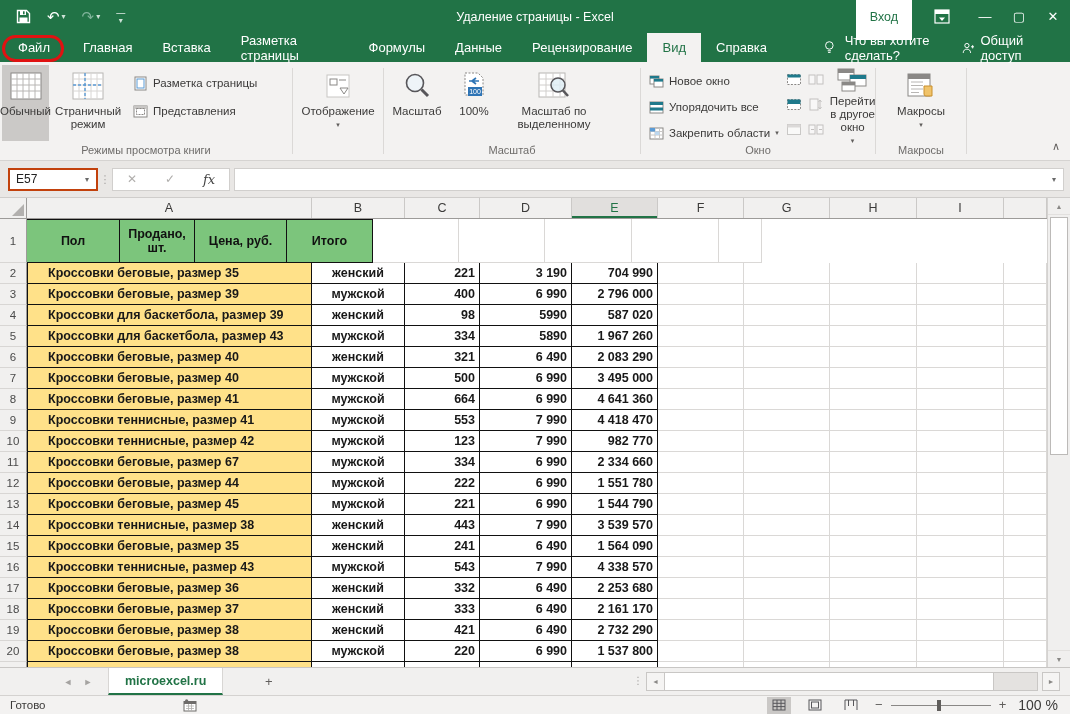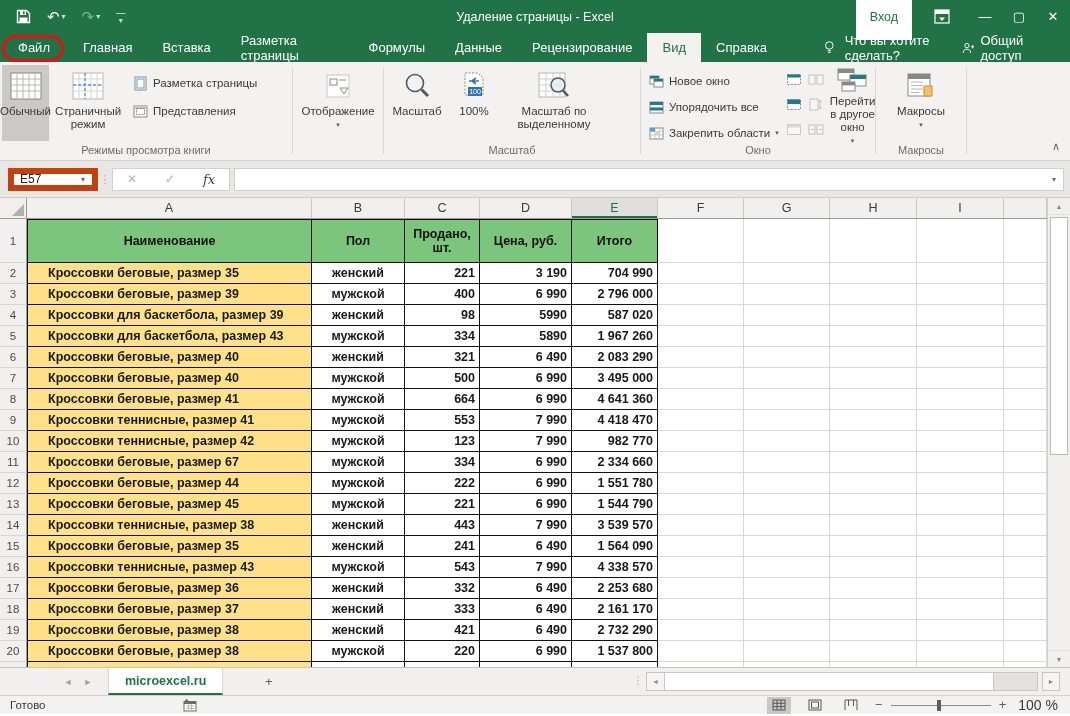--- a/index.html
+++ b/index.html
@@ -42,21 +42,21 @@
   .bigbtn.pressed { background:#cbc9c7; }
   .smallcol { display:flex; flex-direction:column; justify-content:flex-start; gap:8px; padding:8px 4px 0 6px; }
   .smallbtn { display:flex; align-items:center; gap:5px; font-size:11.5px; color:#3b3a39; height:20px; white-space:nowrap; }
   .dd { font-size:7px; color:#605e5c; }
   .iconcol { display:flex; flex-direction:column; gap:7px; padding:7px 3px 0 3px; }
   .iconcol.dim { opacity:.45; }
   .ribbon-collapse { position:absolute; right:10px; top:140px; color:#605e5c; font-size:11px; }
 
   
   .frow { height:37px; background:#e9e7e5; border-bottom:1px solid #cfcdcb; display:flex; align-items:center; position:relative; }
-  .namebox { width:90px; height:23px; margin-left:8px; background:#fff; border:6px solid #c2410c; display:flex; align-items:center;gap:30px; }
+  .namebox { width:90px; height:23px; margin-left:8px; background:#fff; border:2px solid #c2410c; display:flex; align-items:center;gap:30px; }
   .namebox .nbtext { flex:1; font-size:12px; color:#222; padding-left:6px; }
   .namebox .nbdd { width:18px; text-align:center; color:#6a6a6a; font-size:8px; }
   .fsplit { width:14px; text-align:center; color:#a8a6a4; font-size:11px; letter-spacing:0; }
   .fxbox { width:118px; height:23px; background:#fff; border:1px solid #d1cfcd; display:flex; align-items:center; justify-content:space-around; }
   .fxbox .gray { color:#b0aeac; font-size:12px; }
   .fxbox .fx { color:#444; font-family:"DejaVu Serif", serif; font-style:italic; font-size:13px; }
   .fbar { flex:1; height:23px; background:#fff; border:1px solid #d1cfcd; margin:0 6px 0 4px; display:flex; align-items:center; }
   .fbar .fval { flex:1; font-size:12px; padding-left:6px; color:#222; }
   .fbar .fdd { width:18px; text-align:center; color:#6a6a6a; font-size:8px; }
 
@@ -427,21 +427,20 @@
           <div class="ch act" style="width:86px">E</div>
           <div class="ch" style="width:86px">F</div>
           <div class="ch" style="width:86px">G</div>
           <div class="ch" style="width:87px">H</div>
           <div class="ch" style="width:87px">I</div>
           <div class="ch" style="width:43px"></div>
         </div>
         <div class="grows">
           <div class="grow" style="height:44px">
             <div class="rh">1</div>
-            <div class="hc bl" style="width:285px">Наименование</div>
             <div class="hc" style="width:93px">Пол</div>
             <div class="hc" style="width:75px">Продано, шт.</div>
             <div class="hc" style="width:92px">Цена, руб.</div>
             <div class="hc" style="width:86px">Итого</div>
             <div class="gc" style="width:86px"></div>
             <div class="gc" style="width:86px"></div>
             <div class="gc" style="width:87px"></div>
             <div class="gc" style="width:87px"></div>
             <div class="gc" style="width:43px"></div>
           </div>

